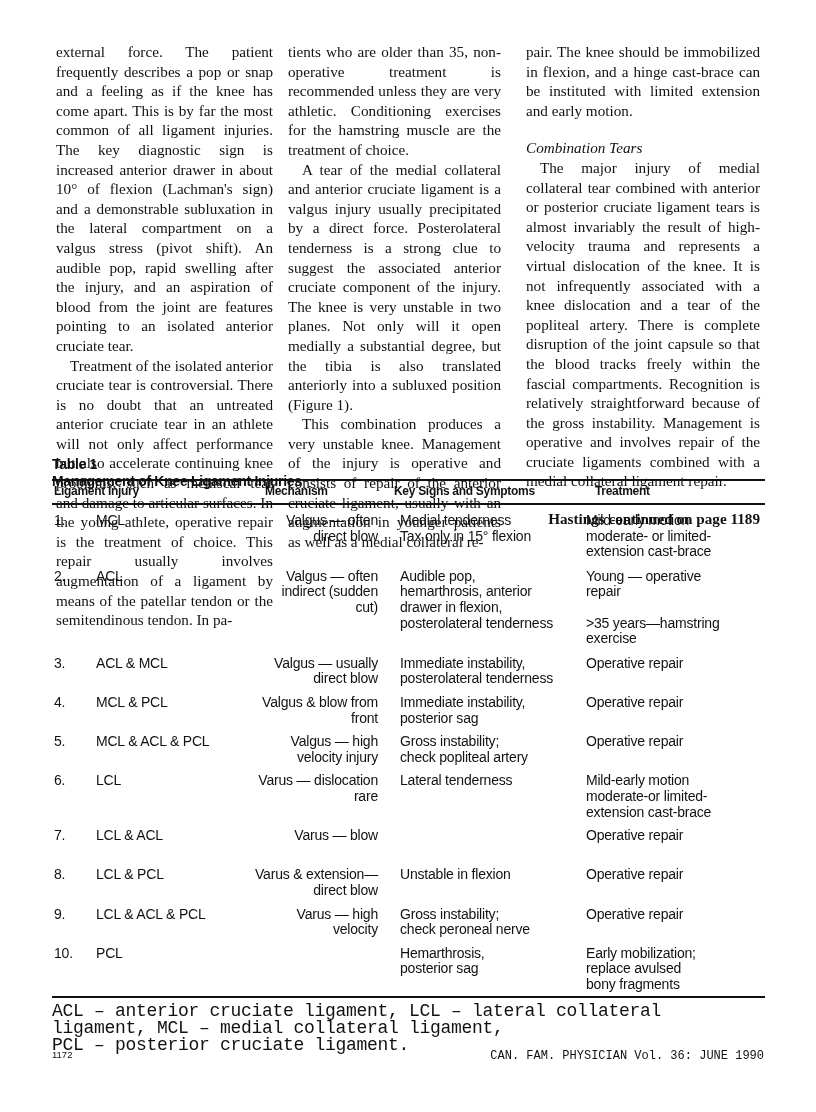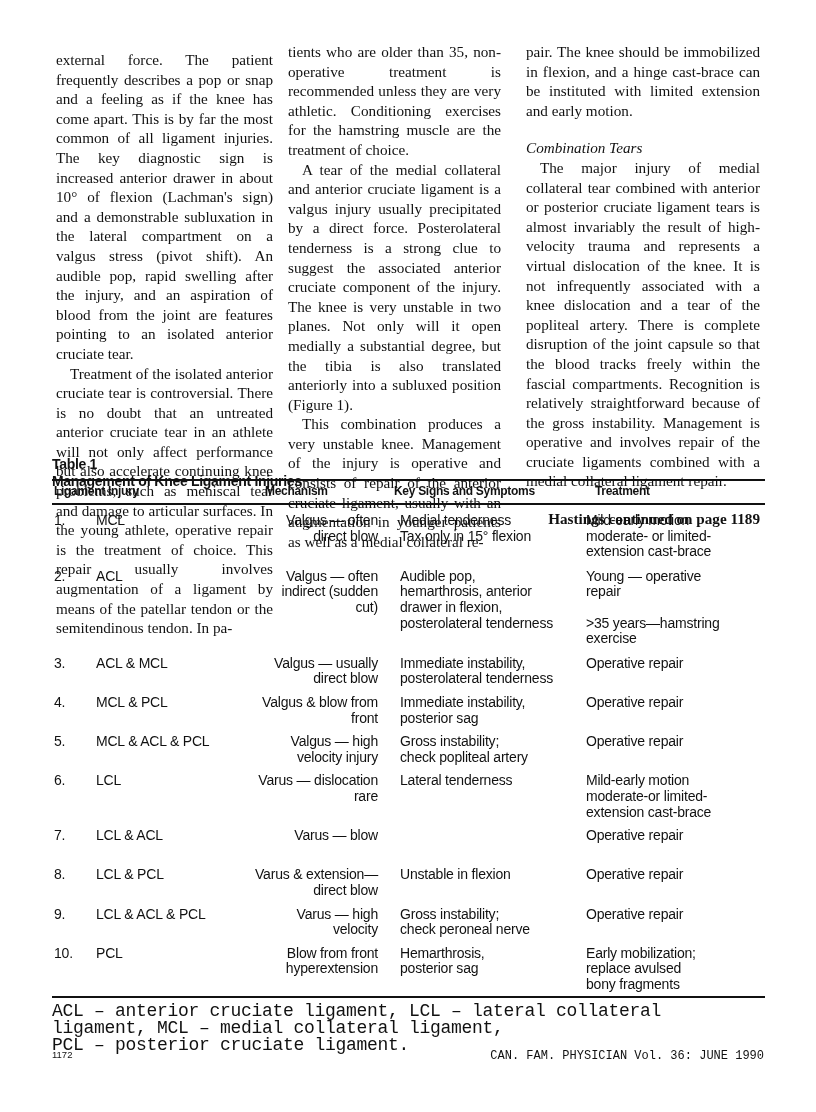--- a/index.html
+++ b/index.html
@@ -1,21 +1,21 @@
 <!DOCTYPE html>
 <html><head>
   <meta charset="utf-8">
   <style>
     html, body { margin: 0; padding: 0; background: #ffffff; }
     body { width: 816px; height: 1112px; position: relative; overflow: hidden; color: #111; }
     .col { position: absolute; top: 42px; font-family: "Liberation Serif", serif; font-size: 15.2px; line-height: 19.6px; text-align: justify; hyphens: none; }
     .col p { margin: 0; text-indent: 14px; }
     .col p.noindent { text-indent: 0; }
     .col h3 { margin: 18px 0 0 0; font-style: italic; font-weight: normal; font-size: 15.2px; line-height: 19.6px; text-align: left; }
-    #col1 { left: 56px; width: 217px; margin-top: 8px; }
+    #col1 { left: 56px; width: 217px; }
     #col2 { left: 288px; width: 213px; }
     #col3 { left: 526px; width: 234px; }
     .continued { font-weight: bold; text-align: right; margin-top: 18px; }
     #table-caption { position: absolute; left: 52px; top: 456px; font-family: "Liberation Sans", sans-serif; font-weight: bold; font-size: 14px; line-height: 17px; letter-spacing: -0.3px; }
     .rule { position: absolute; left: 52px; width: 713px; background: #111; }
     #rule-top { top: 479px; height: 2px; }
     #rule-head { top: 503px; height: 2px; }
     #rule-bottom { top: 996px; height: 2px; }
     #thead { position: absolute; left: 52px; top: 482px; width: 713px; height: 28px; font-family: "Liberation Sans", sans-serif; font-weight: bold; font-size: 12px; letter-spacing: -0.3px; }
     #thead span { position: absolute; top: 2px; }
@@ -201,24 +201,20 @@
         <span class="line">Gross instability;</span>
         <span class="line">check peroneal nerve</span>
       </div>
       <div class="c c-treat">
         <span class="line">Operative repair</span>
       </div>
     </div>
     <div class="trow" style="height: 54.8px;">
       <div class="c c-num">10.</div>
       <div class="c c-lig">PCL</div>
-      <div class="c c-mech">
-        <span class="line">Blow from front</span>
-        <span class="line">hyperextension</span>
-      </div>
       <div class="c c-sign">
         <span class="line">Hemarthrosis,</span>
         <span class="line">posterior sag</span>
       </div>
       <div class="c c-treat">
         <span class="line">Early mobilization;</span>
         <span class="line">replace avulsed</span>
         <span class="line">bony fragments</span>
       </div>
     </div>

